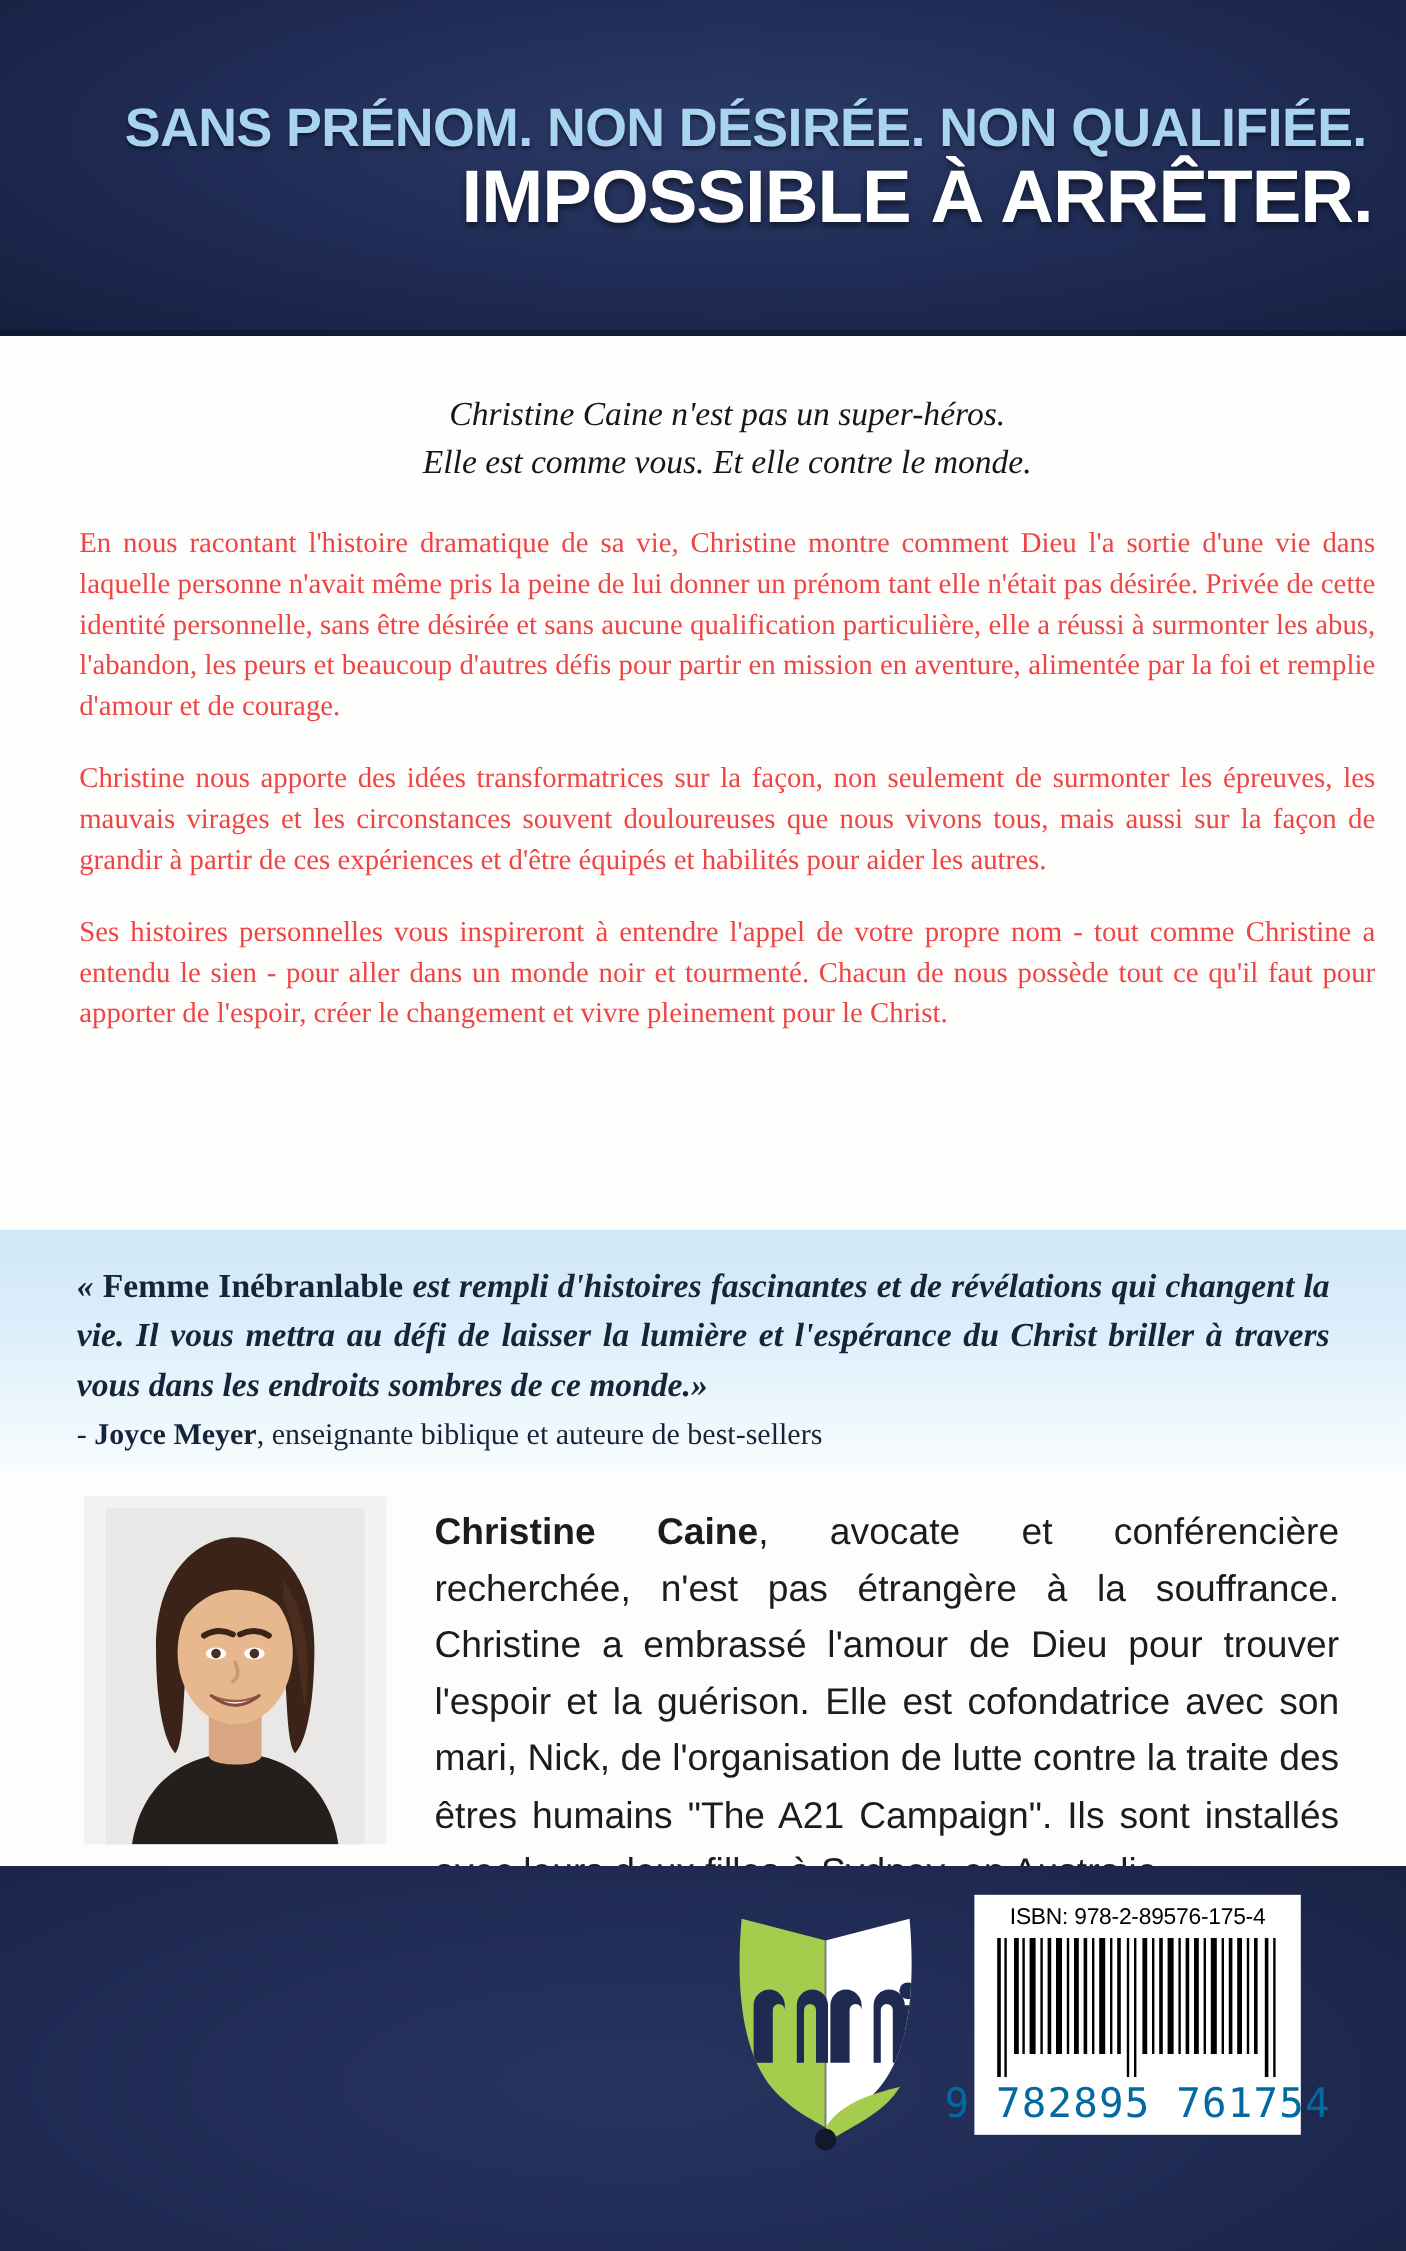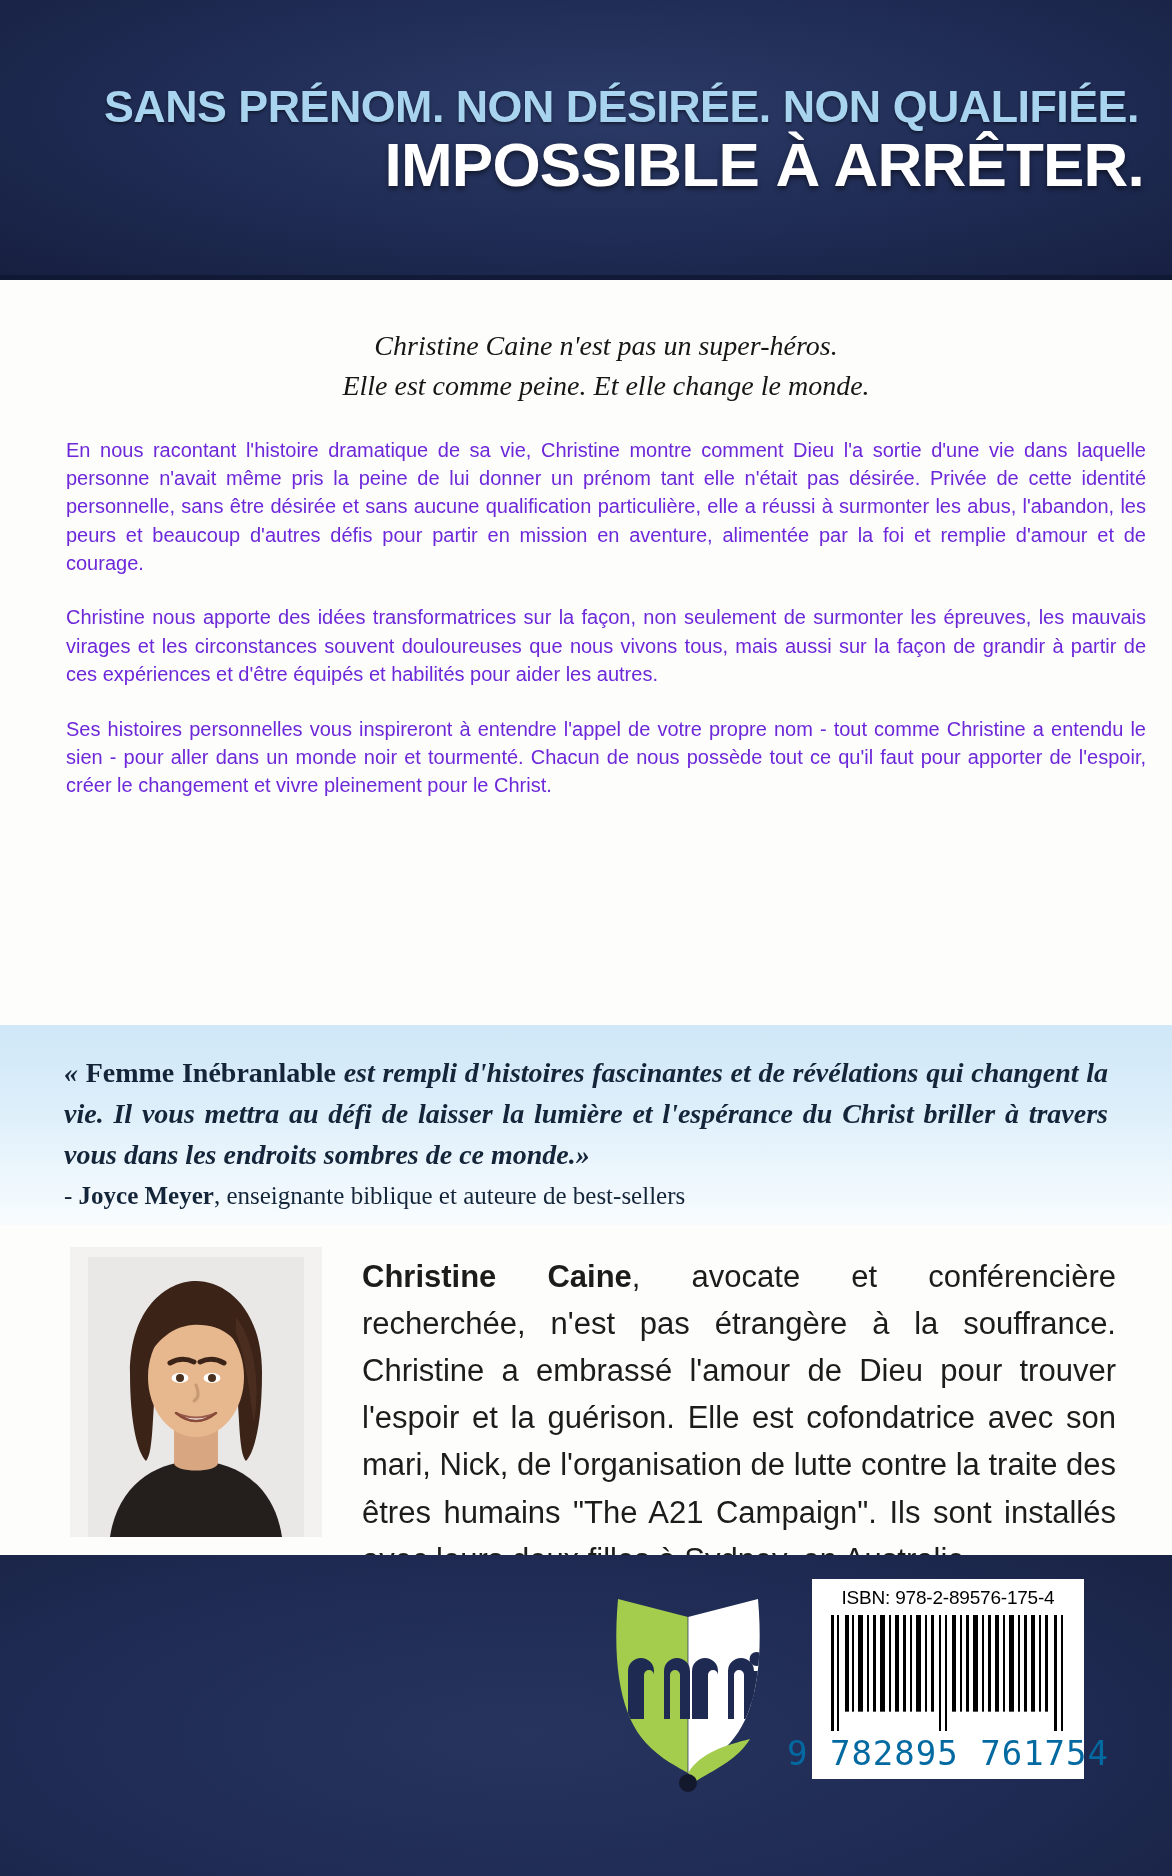--- a/index.html
+++ b/index.html
@@ -85,26 +85,26 @@
     font-style: italic;
     font-size: 28px;
     line-height: 1.42;
     text-align: center;
     color: #161616;
     margin: 18px 0 30px 0;
   }
   .epigraph div { white-space: nowrap; }
 
   .para {
-    font-family: Liberation Sans, sans-serif;
-    font-size: 20px;
+    font-family: Liberation Serif, serif;
+    font-size: 24px;
     line-height: 1.42;
     text-align: justify;
     text-justify: inter-word;
-    color: #6d28d9;
+    color: #ef4444;
     margin: 0 0 26px 0;
     hyphens: none;
   }
   .para:last-child { margin-bottom: 0; margin-top: 21px; }
 
   
   .endorse {
     position: absolute;
     left: 0;
     top: 1025px;
@@ -227,21 +227,21 @@
 <div class="cover">
 
   <div class="header-band">
     <div class="headline-1">SANS PRÉNOM. NON DÉSIRÉE. NON QUALIFIÉE.</div>
     <div class="headline-2">IMPOSSIBLE À ARRÊTER.</div>
   </div>
 
   <div class="body-area">
     <div class="epigraph">
       <div>Christine Caine n'est pas un super-héros.</div>
-      <div>Elle est comme peine. Et elle change le monde.</div>
+      <div>Elle est comme vous. Et elle contre le monde.</div>
     </div>
     <p class="para">En nous racontant l'histoire dramatique de sa vie, Christine montre comment Dieu l'a sortie d'une vie dans laquelle personne n'avait même pris la peine de lui donner un prénom tant elle n'était pas désirée. Privée de cette identité personnelle, sans être désirée et sans aucune qualification particulière, elle a réussi à surmonter les abus, l'abandon, les peurs et beaucoup d'autres défis pour partir en mission en aventure, alimentée par la foi et remplie d'amour et de courage.</p>
     <p class="para">Christine nous apporte des idées transformatrices sur la façon, non seulement de surmonter les épreuves, les mauvais virages et les circonstances souvent douloureuses que nous vivons tous, mais aussi sur la façon de grandir à partir de ces expériences et d'être équipés et habilités pour aider les autres.</p>
     <p class="para">Ses histoires personnelles vous inspireront à entendre l'appel de votre propre nom - tout comme Christine a entendu le sien - pour aller dans un monde noir et tourmenté. Chacun de nous possède tout ce qu'il faut pour apporter de l'espoir, créer le changement et vivre pleinement pour le Christ.</p>
   </div>
 
   <div class="endorse">
     <p class="endorse-quote"><span>« </span><span class="booktitle">Femme Inébranlable</span><span> est rempli d'histoires fascinantes et de révélations qui changent la vie. Il vous mettra au défi de laisser la lumière et l'espérance du Christ briller à travers vous dans les endroits sombres de ce monde.»</span></p>
     <div class="endorse-attr"><span>- </span><b>Joyce Meyer</b><span>, enseignante biblique et auteure de best-sellers</span></div>
   </div>

